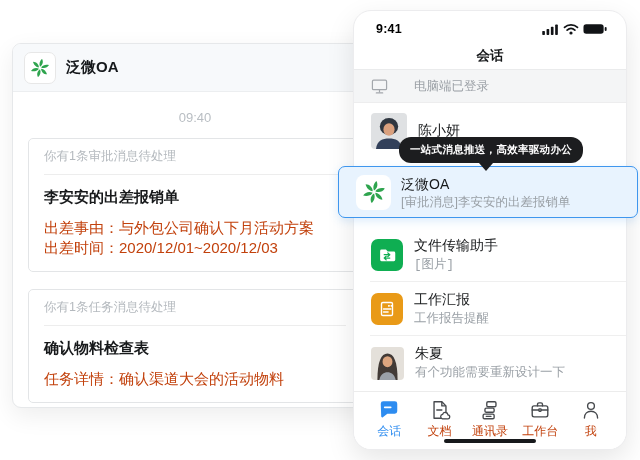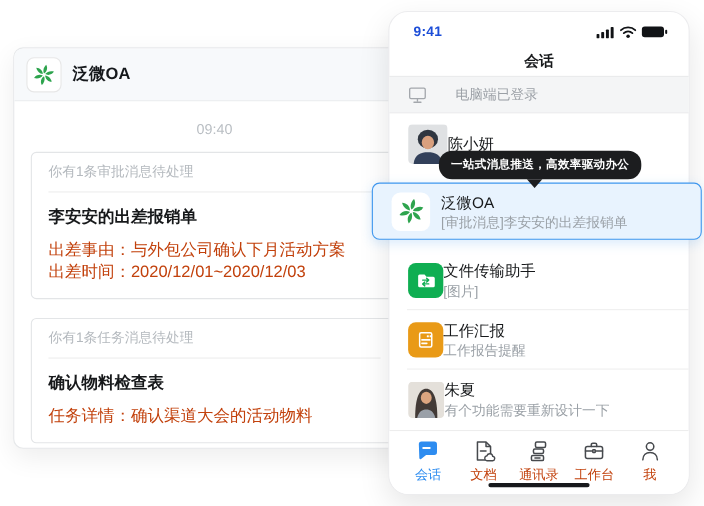--- a/index.html
+++ b/index.html
@@ -25,48 +25,48 @@
     display:flex;align-items:center;justify-content:center;flex:0 0 auto;
   }
   .lw-title{margin-left:10px;font-size:15px;font-weight:700;color:#15181B;}
   .lw-time{margin-top:18px;text-align:center;font-size:13px;line-height:15px;color:#B9BEC3;}
   .msg-card{
     margin:13px 15px 0;border:1px solid #E3E5E7;border-radius:5px;background:#fff;
   }
   .msg-card + .msg-card{margin-top:17px;}
   .card-notice{padding:9px 15px 0;font-size:12.5px;line-height:16px;color:#B4B9BE;}
   .card-divider{height:1px;background:#EDEDED;margin:10px 15px 0;}
-  .card-title{margin:13px 15px 0;font-size:15px;line-height:19px;font-weight:700;color:#17191B;}
+  .card-title{margin:13px 15px 0;font-size:15px;line-height:19px;font-weight:700;color:#17191B;font-family:Liberation Serif, serif;}
   .card-lines{margin:11px 15px 13px;font-size:15px;line-height:20px;color:#c2410c;}
   
   .phone{
     position:absolute;left:353px;top:10px;width:274px;height:440px;
     background:#fff;border:1px solid #ECECEE;border-radius:18px;
     box-shadow:0 10px 28px rgba(0,0,0,.10);
     box-sizing:border-box;z-index:2;
   }
   .status-bar{
     height:32px;display:flex;align-items:center;justify-content:space-between;
     padding:4px 19px 0 22px;box-sizing:border-box;
   }
-  .status-time{font-size:12.5px;font-weight:700;color:#1d4ed8;letter-spacing:.2px;}
+  .status-time{font-size:12.5px;font-weight:700;color:#000000;letter-spacing:.2px;}
   .status-icons{display:flex;align-items:center;gap:4px;}
   .nav-title{height:26px;display:flex;align-items:center;justify-content:center;
     font-size:13.5px;font-weight:700;color:#17191B;}
   .pc-bar{
     height:34px;background:#F4F5F6;border-top:1px solid #EAEBEC;border-bottom:1px solid #EDEDEE;
     display:flex;align-items:center;gap:26px;padding-left:17px;box-sizing:border-box;
     font-size:12.5px;color:#9BA0A6;
   }
   .list{position:relative;}
-  .row{display:flex;align-items:center;padding-left:17px;box-sizing:border-box;position:relative;}
+  .row{display:flex;align-items:center;padding-left:17px;gap:11px;box-sizing:border-box;position:relative;}
   .row-first{height:56px;align-items:flex-start;padding-top:10px;}
   .row-first .row-title{margin-top:9px;}
   .spacer{height:69px;}
-  .row-std{height:54px;}
+  .row-std{height:54px;font-family:Liberation Mono, monospace;}
   .row-std.has-divider::after{
     content:"";position:absolute;left:16px;right:0;bottom:0;height:1px;background:#EFEFEF;
   }
   .avatar{width:36px;height:36px;border-radius:4px;overflow:hidden;flex:0 0 auto;}
   .avatar-sm{width:33px;height:33px;}
   .tile{
     width:32px;height:32px;border-radius:7px;flex:0 0 auto;
     display:flex;align-items:center;justify-content:center;
   }
   .tile-green{background:#0FAE52;}

